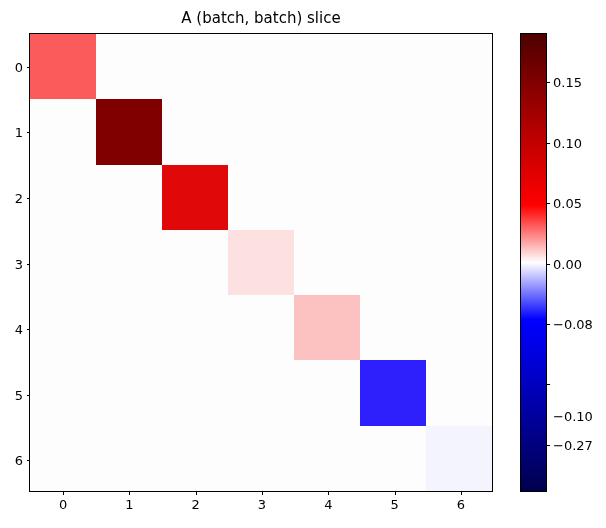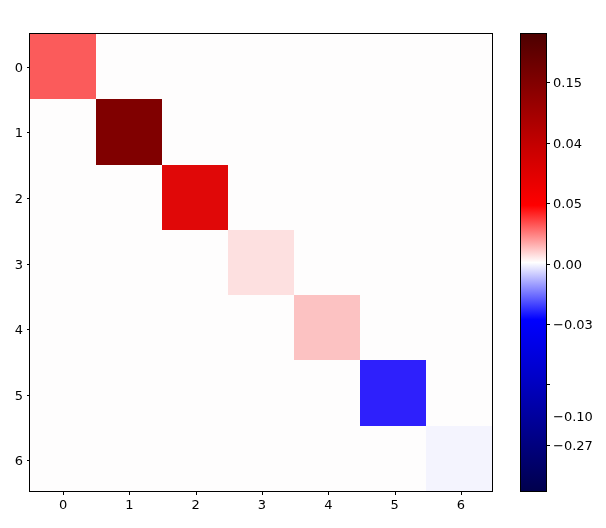--- a/index.html
+++ b/index.html
@@ -143,20 +143,21 @@
     line-height: 13px;
     transform: translateY(-6.5px);
     white-space: nowrap;
   }
 </style>
 </head>
 <body>
 
 <div id="figure">
 
+  <div id="plot-title">A (batch, batch) slice</div>
 
   <div id="axes">
     <div id="heatmap">
         <div class="cell" style="background: rgb(251, 91, 91);"></div>
         <div class="cell" style="background: rgb(254, 253, 253);"></div>
         <div class="cell" style="background: rgb(254, 253, 253);"></div>
         <div class="cell" style="background: rgb(254, 253, 253);"></div>
         <div class="cell" style="background: rgb(254, 253, 253);"></div>
         <div class="cell" style="background: rgb(254, 253, 253);"></div>
         <div class="cell" style="background: rgb(254, 253, 253);"></div>
@@ -236,27 +237,27 @@
         <div class="xtick-label" style="left: 430.857px;">6</div>
       </div>
   </div>
 
   <div id="colorbar-axes">
     <div id="colorbar-gradient"></div>
     <div id="cbtick-container">
         <div class="cbtick-mark" style="top: 48.3158px;"></div>
         <div class="cbtick-label" style="top: 48.3158px;">0.15</div>
         <div class="cbtick-mark" style="top: 108.711px;"></div>
-        <div class="cbtick-label" style="top: 108.711px;">0.04</div>
+        <div class="cbtick-label" style="top: 108.711px;">0.10</div>
         <div class="cbtick-mark" style="top: 169.105px;"></div>
         <div class="cbtick-label" style="top: 169.105px; text-align: center;">0.05</div>
         <div class="cbtick-mark" style="top: 229.5px;"></div>
         <div class="cbtick-label" style="top: 229.5px;">0.00</div>
         <div class="cbtick-mark" style="top: 289.895px;"></div>
-        <div class="cbtick-label" style="top: 289.895px;">−0.03</div>
+        <div class="cbtick-label" style="top: 289.895px;">−0.08</div>
         <div class="cbtick-mark" style="top: 350.289px;"></div>
         <div class="cbtick-label" style="top: 350.289px; margin-top: 32px;">−0.10</div>
         <div class="cbtick-mark" style="top: 410.684px;"></div>
         <div class="cbtick-label" style="top: 410.684px;">−0.27</div>
       </div>
   </div>
 
 </div>
 
 </body></html>

